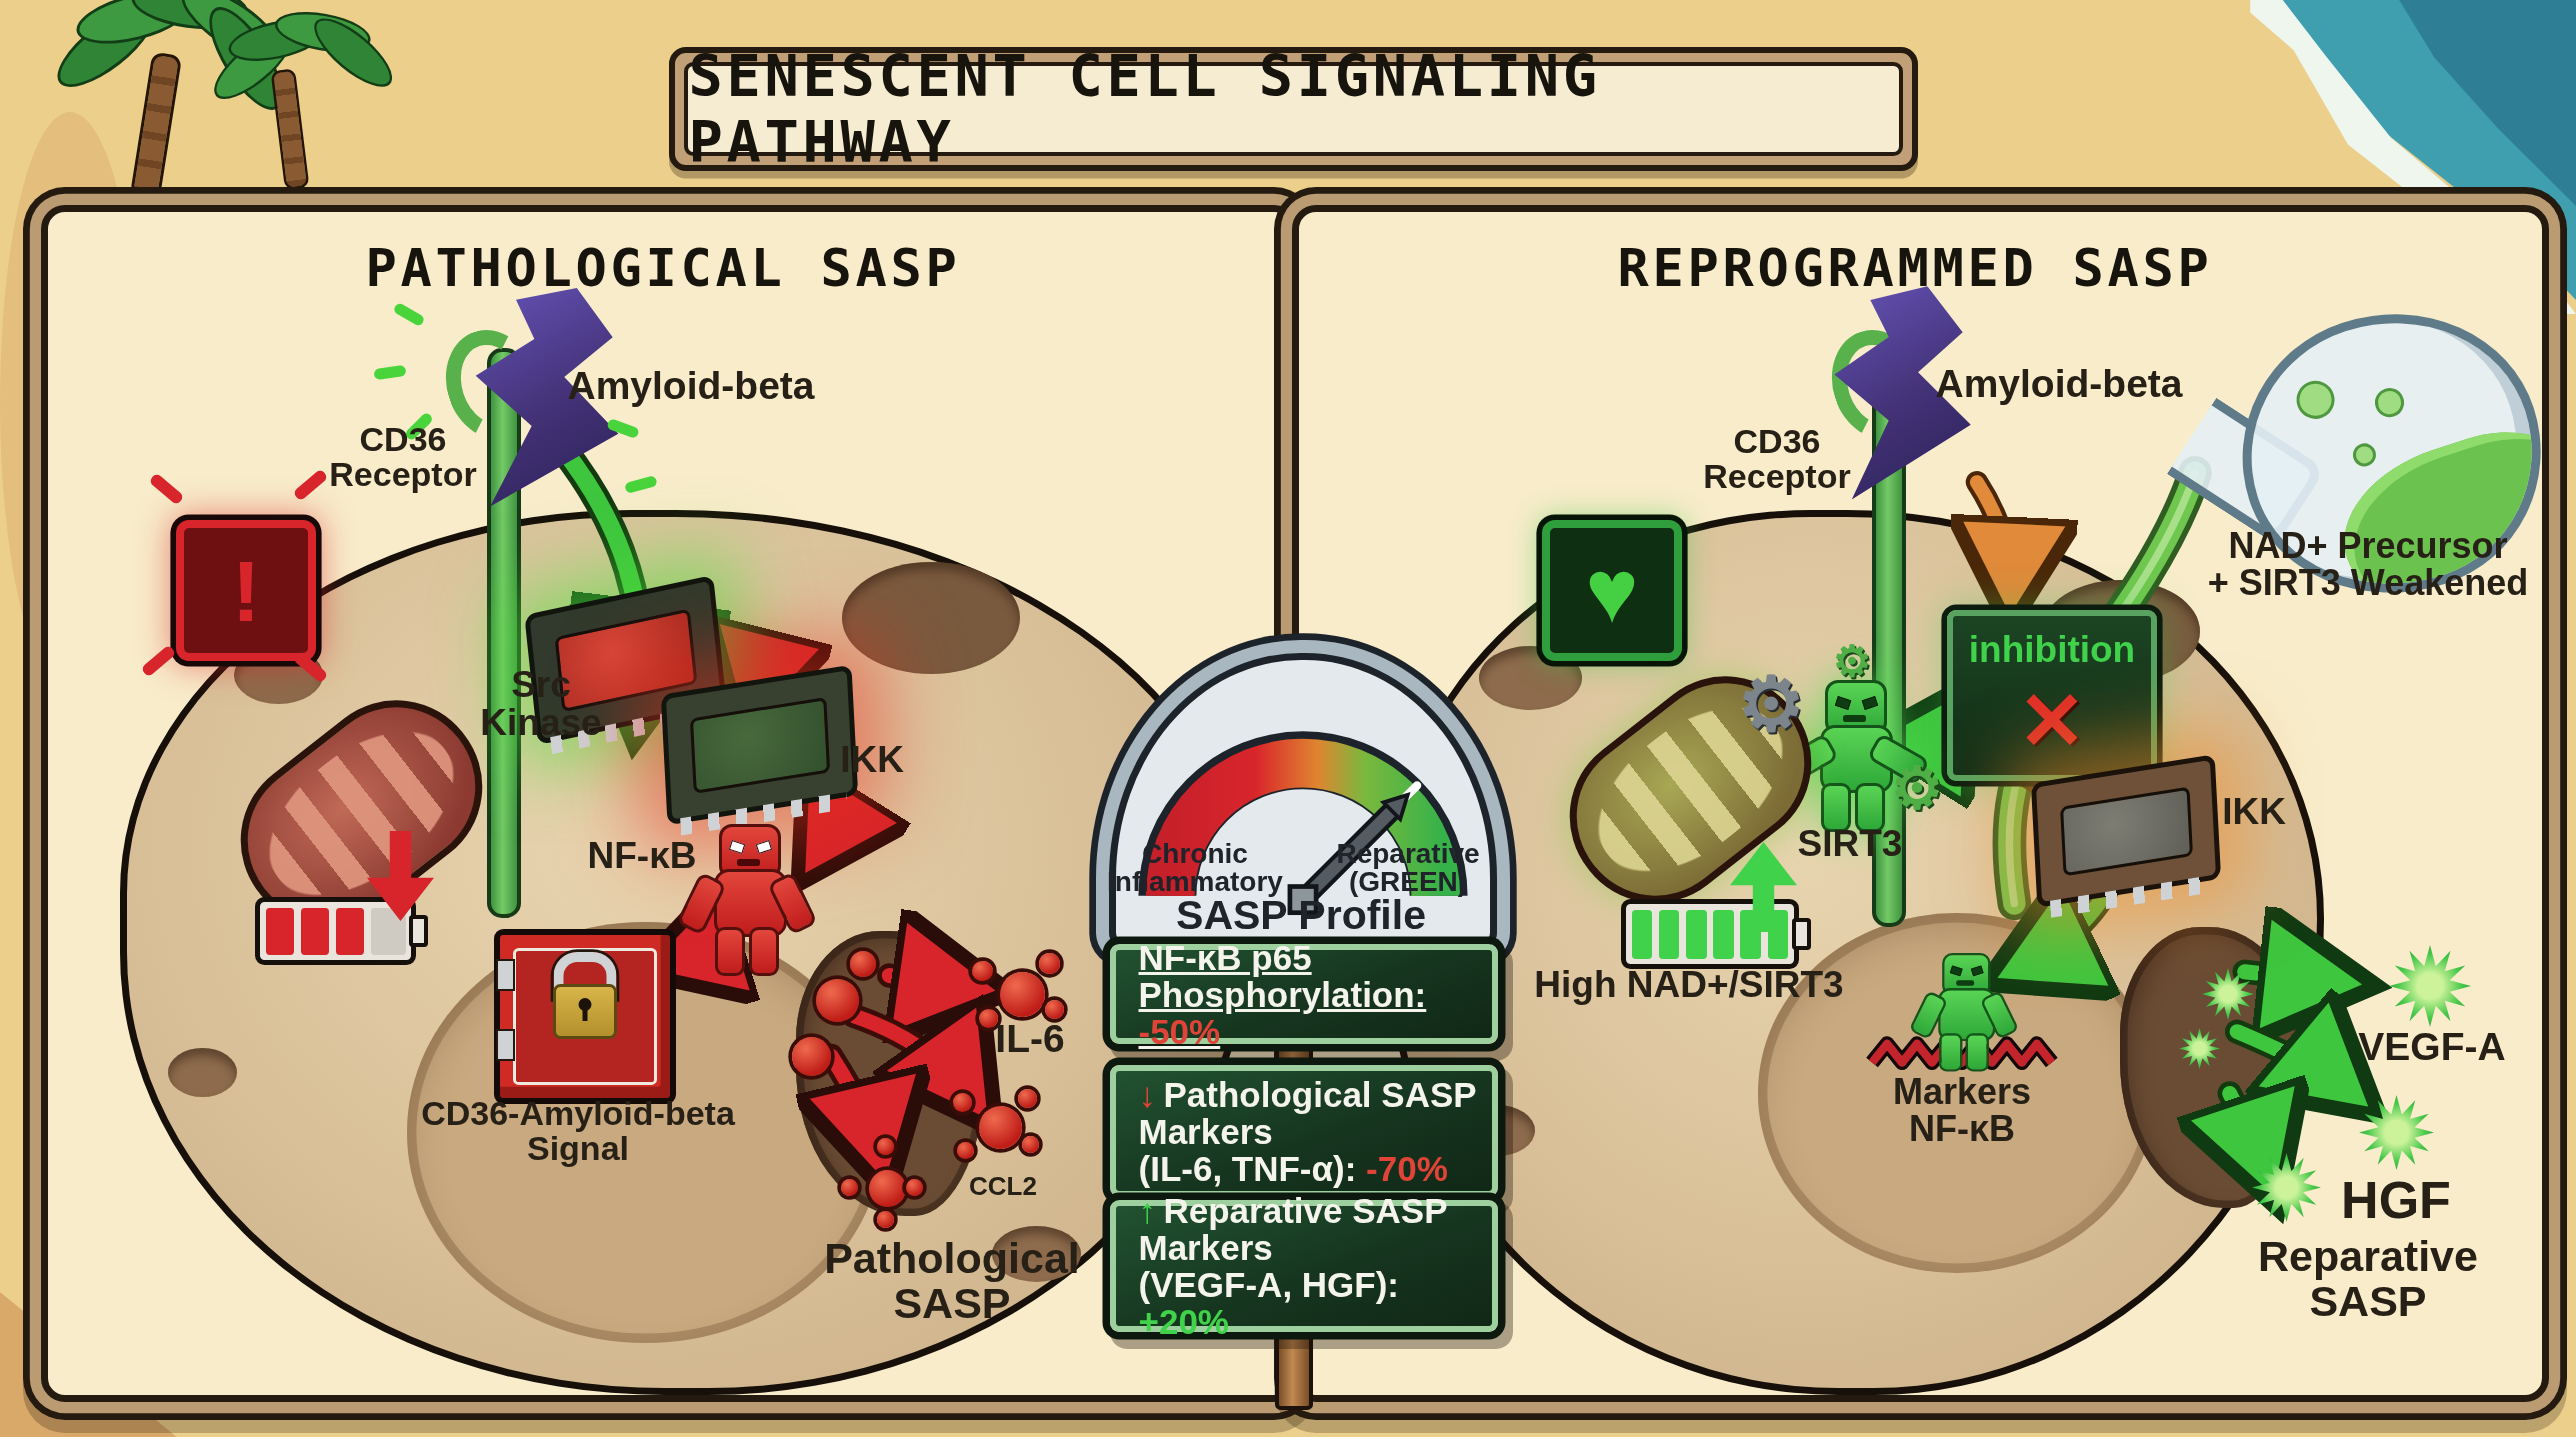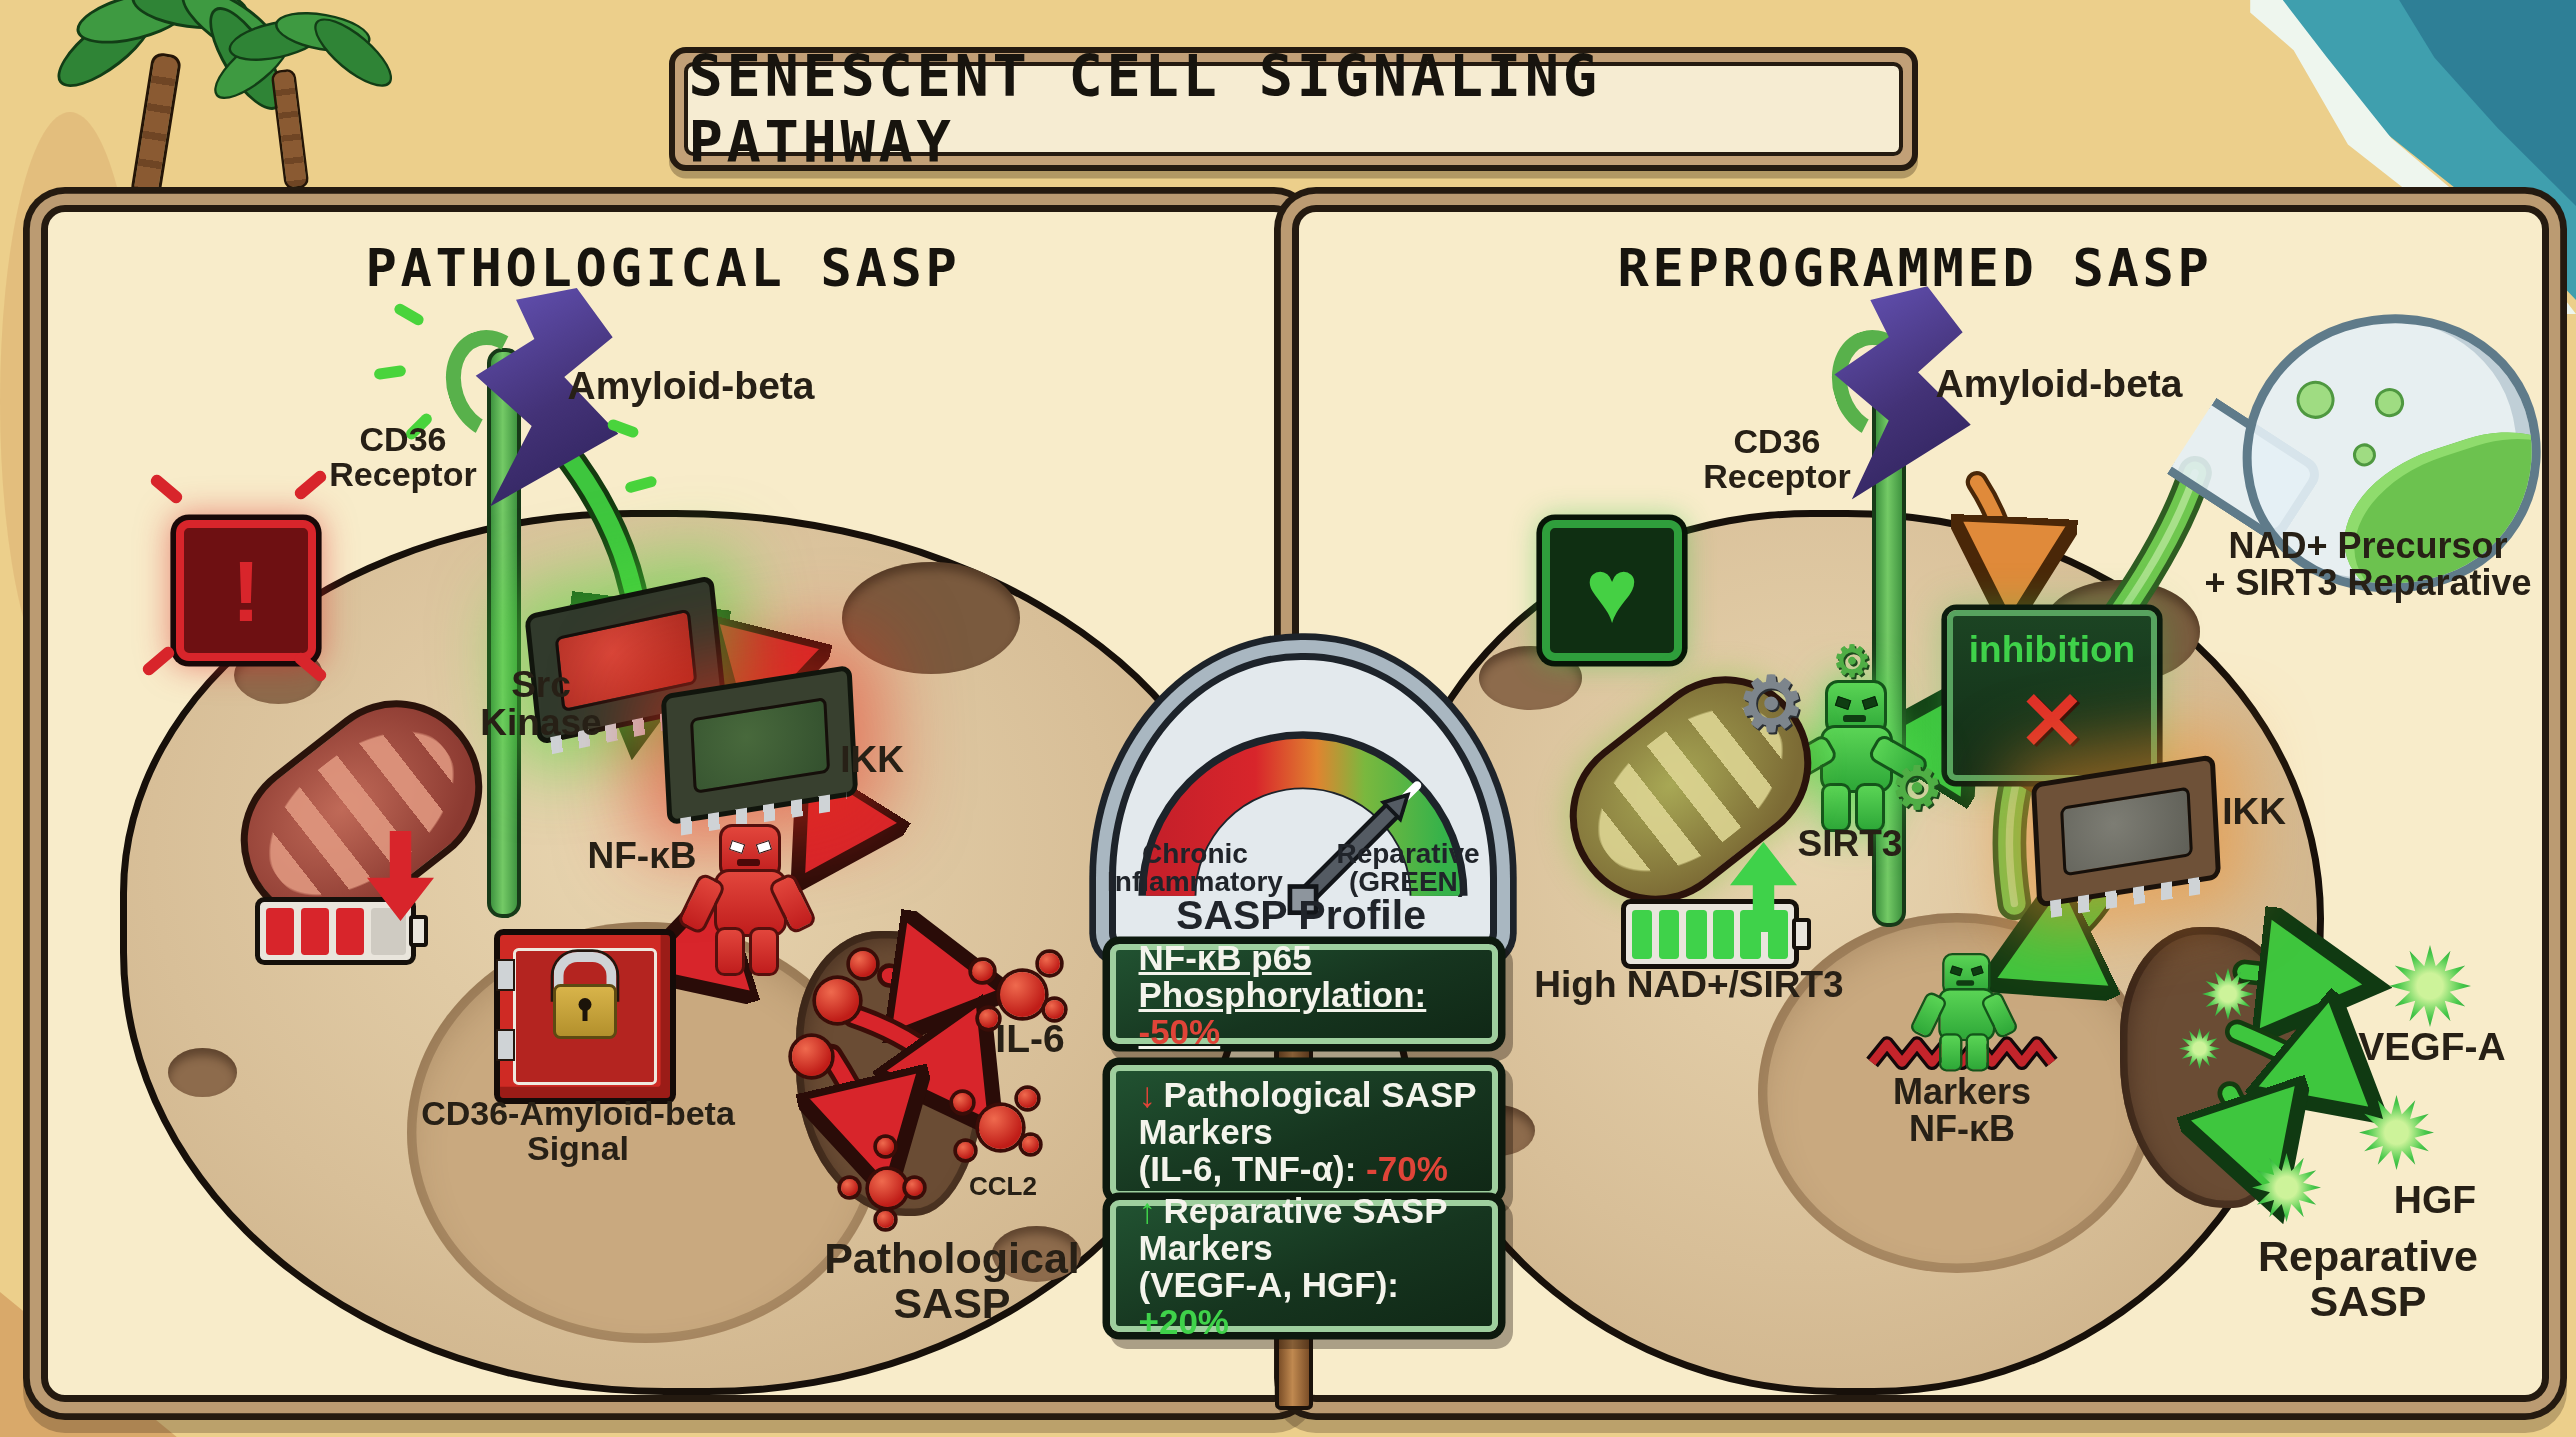--- a/index.html
+++ b/index.html
@@ -464,30 +464,30 @@
   <div class="star" style="left:2359px;top:1095px;width:75px;height:75px;"></div>
   <div class="star" style="left:2252px;top:1153px;width:69px;height:69px;"></div>
 
   <div class="label" style="left:2059px;top:384px;font-size:39px;">Amyloid-beta</div>
   <div class="label" style="left:1777px;top:459px;font-size:34px;">
     <div>CD36</div>
       <div>Receptor</div>
   </div>
   <div class="label" style="left:2368px;top:564px;font-size:36px;">
     <div>NAD+ Precursor</div>
-      <div>+ SIRT3 Reparative</div>
+      <div>+ SIRT3 Weakened</div>
   </div>
   <div class="label" style="left:2254px;top:812px;font-size:37px;">IKK</div>
   <div class="label" style="left:1850px;top:844px;font-size:37px;">SIRT3</div>
   <div class="label" style="left:1689px;top:985px;font-size:37px;">High NAD+/SIRT3</div>
   <div class="label" style="left:1962px;top:1110px;font-size:36px;">
     <div>Markers</div>
       <div>NF-κB</div>
   </div>
   <div class="label" style="left:2432px;top:1047px;font-size:39px;">VEGF-A</div>
-  <div class="label" style="left:2396px;top:1200px;font-size:39px;margin-left:39px;">HGF</div>
+  <div class="label" style="left:2396px;top:1200px;font-size:52px;">HGF</div>
   <div class="label" style="left:2368px;top:1279px;font-size:43px;">
     <div>Reparative</div>
       <div>SASP</div>
   </div>
 
 </div>
 
 
 </body></html>

